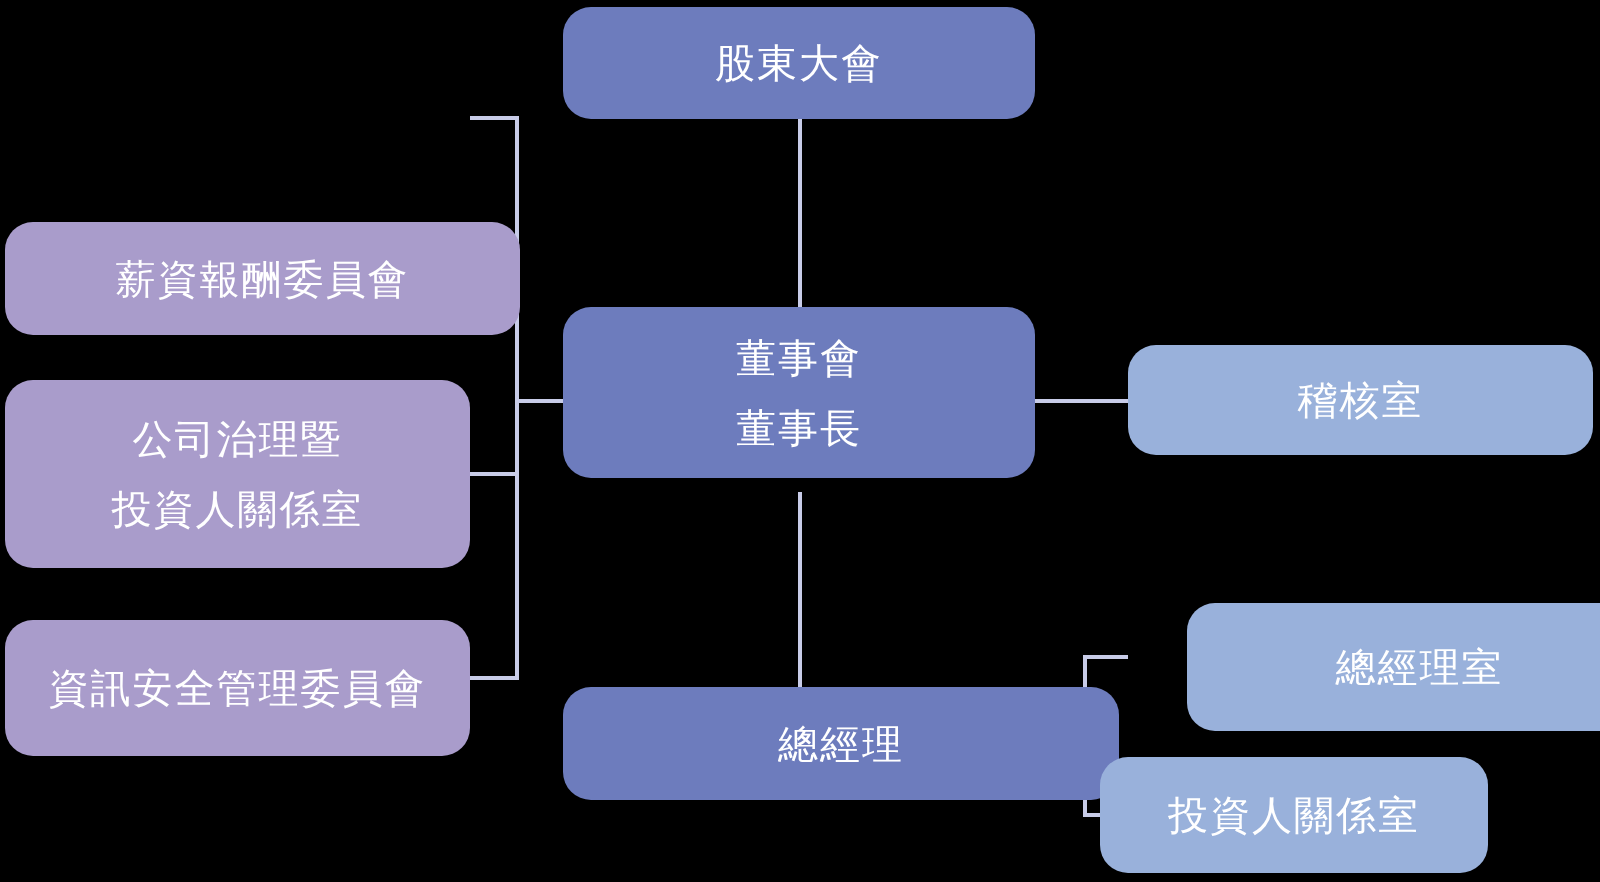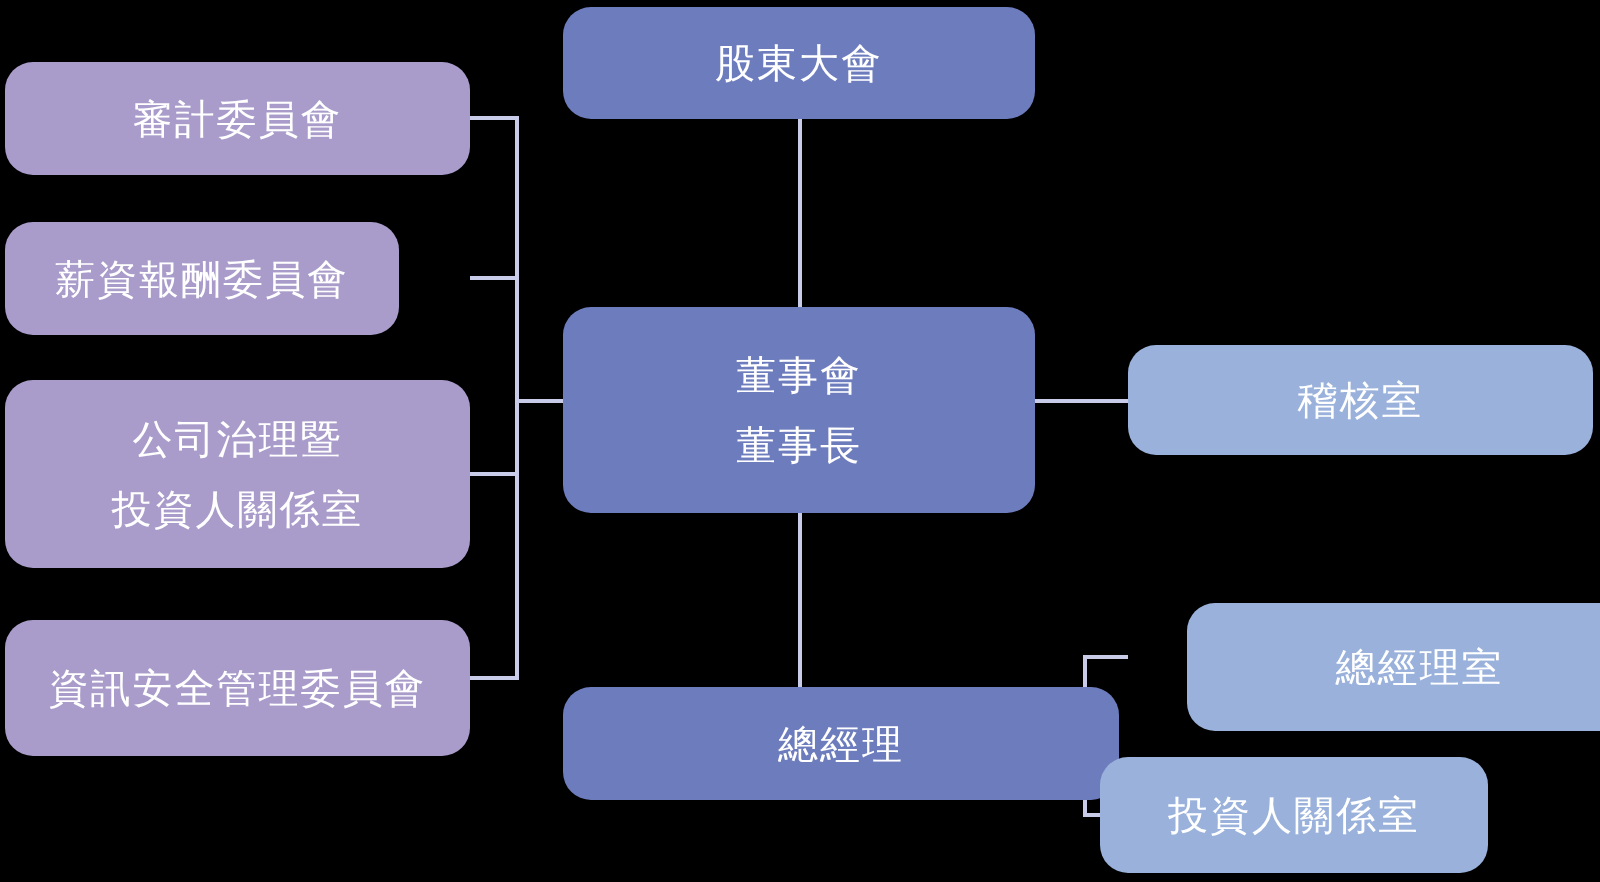--- a/index.html
+++ b/index.html
@@ -39,26 +39,26 @@
   }
   .committee { background: var(--committee); }
   .main      { background: var(--main); }
   .office    { background: var(--office); }
   .line {
     position: absolute;
     background: var(--connector);
   }
   
   #n-audit-committee        { left: 5px;    top: 62px;  width: 465px; height: 113px; }
-  #n-compensation-committee { left: 5px;    top: 222px; width: 394px; height: 113px; }
+  #n-compensation-committee { left: 5px;    top: 222px; width: 515px; height: 113px; }
   #n-governance-committee   { left: 5px;    top: 380px; width: 465px; height: 188px; }
   #n-infosec-committee      { left: 5px;    top: 620px; width: 465px; height: 136px; }
   
   #n-shareholders           { left: 563px;  top: 7px;   width: 472px; height: 112px; }
-  #n-board                  { left: 563px;  top: 307px; width: 472px; height: 206px; }
+  #n-board                  { left: 563px;  top: 307px; width: 472px; height: 171px; }
   #n-gm                     { left: 563px;  top: 687px; width: 556px; height: 113px; }
   
   #n-audit-office           { left: 1128px; top: 345px; width: 465px; height: 110px; }
   #n-gm-office              { left: 1187px; top: 603px; width: 465px; height: 128px; }
   #n-ir-office              { left: 1100px; top: 757px; width: 388px; height: 116px; }
   
   #c-shareholders-board { left: 798px;  top: 119px; width: 4px;   height: 188px; }
   #c-board-gm           { left: 798px;  top: 492px; width: 4px;   height: 195px; }
   #c-left-spine         { left: 515px;  top: 116px; width: 4px;   height: 564px; }
   #c-stub-audit-com     { left: 470px;  top: 116px; width: 47px;  height: 4px; }
@@ -84,23 +84,20 @@
   <div class="line" id="c-stub-comp-com"></div>
   <div class="line" id="c-stub-gov-com"></div>
   <div class="line" id="c-stub-infosec-com"></div>
   <div class="line" id="c-spine-board"></div>
   <div class="line" id="c-board-audit-office"></div>
   <div class="line" id="c-gm-right"></div>
   <div class="line" id="c-right-spine"></div>
   <div class="line" id="c-stub-gm-office"></div>
   <div class="line" id="c-stub-ir-office"></div>
 
-  <div class="node committee" id="n-audit-committee">
-    <span>審計委員會</span>
-  </div>
   <div class="node committee" id="n-compensation-committee">
     <span>薪資報酬委員會</span>
   </div>
   <div class="node committee" id="n-governance-committee">
     <span>公司治理暨</span>
     <span>投資人關係室</span>
   </div>
   <div class="node committee" id="n-infosec-committee">
     <span>資訊安全管理委員會</span>
   </div>

